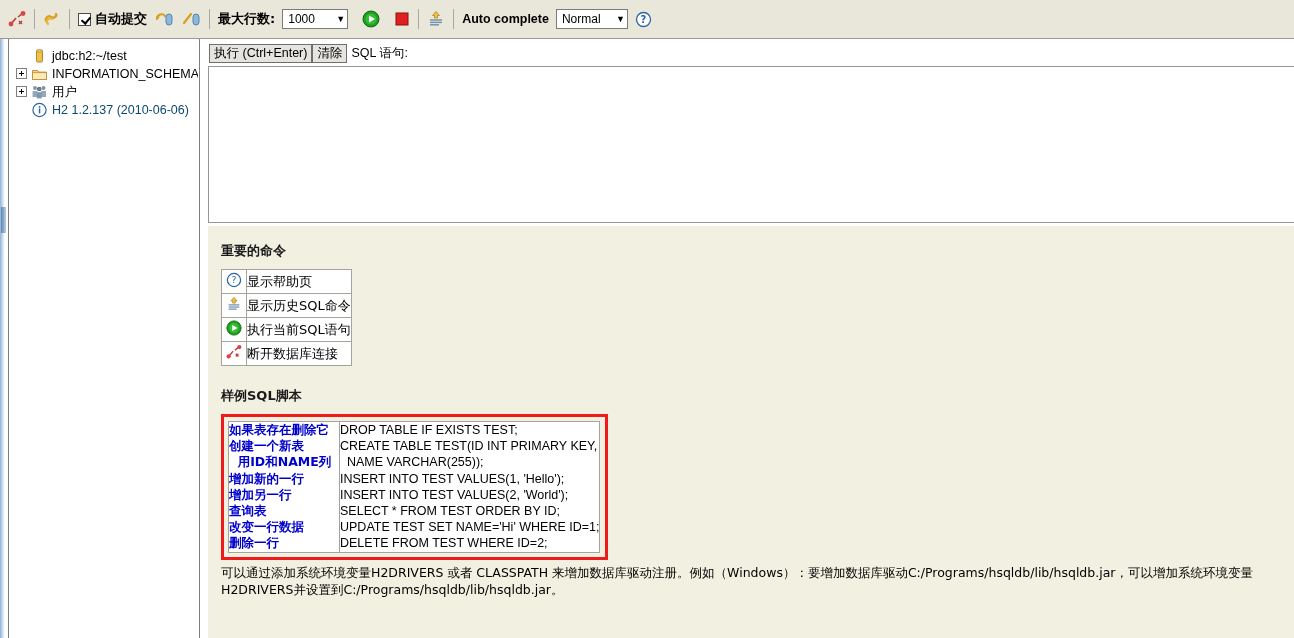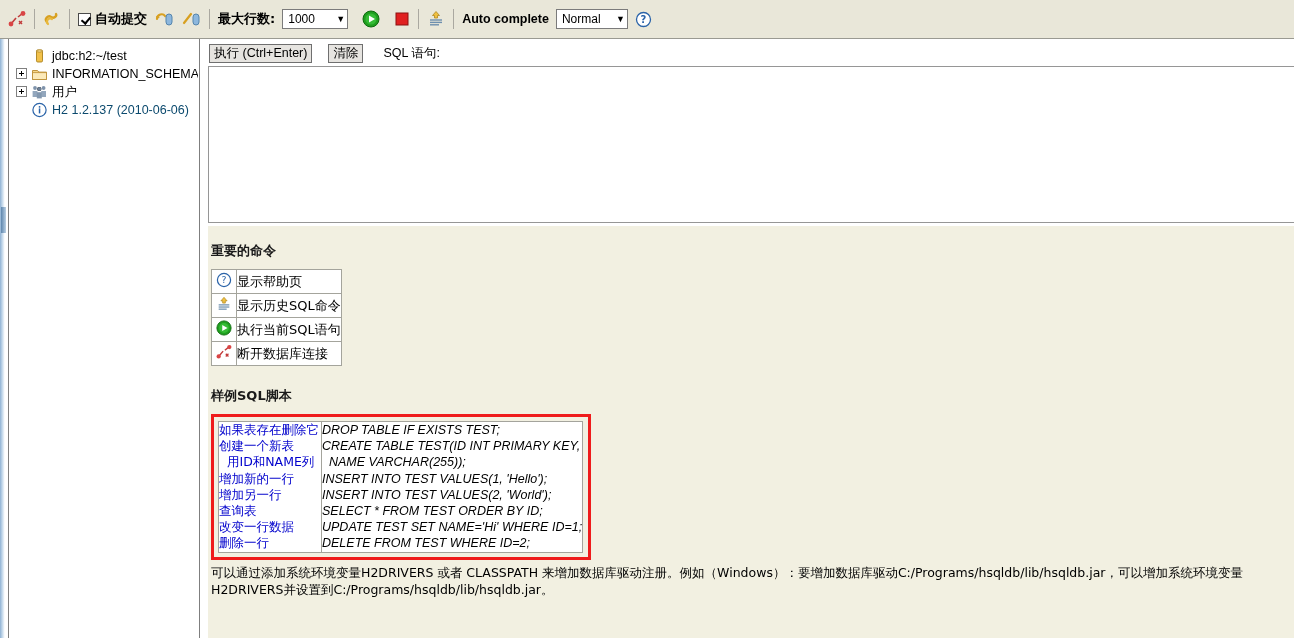--- a/index.html
+++ b/index.html
@@ -97,21 +97,21 @@
   
   #main {
     position: absolute; left: 199px; top: 39px;
     width: 1095px; height: 599px; background: #ffffff;
     border-left: 1px solid #7f7f7f;
   }
 
   
   #qhead {
     position: absolute; left: 9px; top: 5px; height: 19px;
-    display: flex; align-items: center; gap: 16px;
+    display: flex; align-items: center; gap: 0;
   }
   .btn {
     background: #e6e4e0; border: 1px solid #6f6f6f;
     font-size: 12.5px; color: #000; padding: 1px 4px 2px 4px;
     line-height: 14px; cursor: pointer; white-space: nowrap;
     font-family: "Liberation Sans", sans-serif;
   }
   #qhead .lbl {
     font-size: 12.5px; color: #000; margin-left: 4px; white-space: nowrap;
     font-family: "Liberation Sans", sans-serif;
@@ -127,21 +127,21 @@
     width: 100%; height: 100%; border: none; outline: none; resize: none;
     font-family: "Liberation Mono", monospace; font-size: 12px;
     padding: 3px; background: transparent; color: #000;
   }
 
   
   #cream {
     position: absolute; left: 8px; top: 187px;
     width: 1086px; height: 412px;
     background: #f2f0e1;
-    padding: 16px 0 0 3px;
+    padding: 16px 0 0 13px;
     overflow: hidden;
   }
   .sec-title {
     font-size: 13px; font-weight: bold; color: #1a1a1a;
     margin: 0 0 9px 0; font-family: "DejaVu Sans", sans-serif;
   }
   .sec-title-2 { margin-top: 21px; }
   .sec-title-3 { margin-top: 23px; }
 
   
@@ -168,25 +168,24 @@
     padding: 4px 5px 4px 4px; background: #f2f0e1;
   }
   table.sample {
     border-collapse: collapse; background: #ffffff;
     border: 1px solid #a4a49c;
   }
   table.sample td {
     border: 1px solid #a4a49c; vertical-align: top; padding: 0;
   }
   td.s-desc {
-    width: 103px; padding: 1px 3px 2px 3px;
+    width: 111px; padding: 1px 3px 2px 3px; font-weight: bold;
   }
   td.s-code {
     padding: 1px 4px 2px 4px;
-    font-style: italic;
   }
   .s-line {
     font-size: 12.5px; color: #0000cc; line-height: 16.2px;
     white-space: pre; font-family: "DejaVu Sans", sans-serif;
   }
   .c-line {
     font-size: 12.5px; color: #000; line-height: 16.2px;
     white-space: pre; font-family: "Liberation Sans", sans-serif;
   }
 

